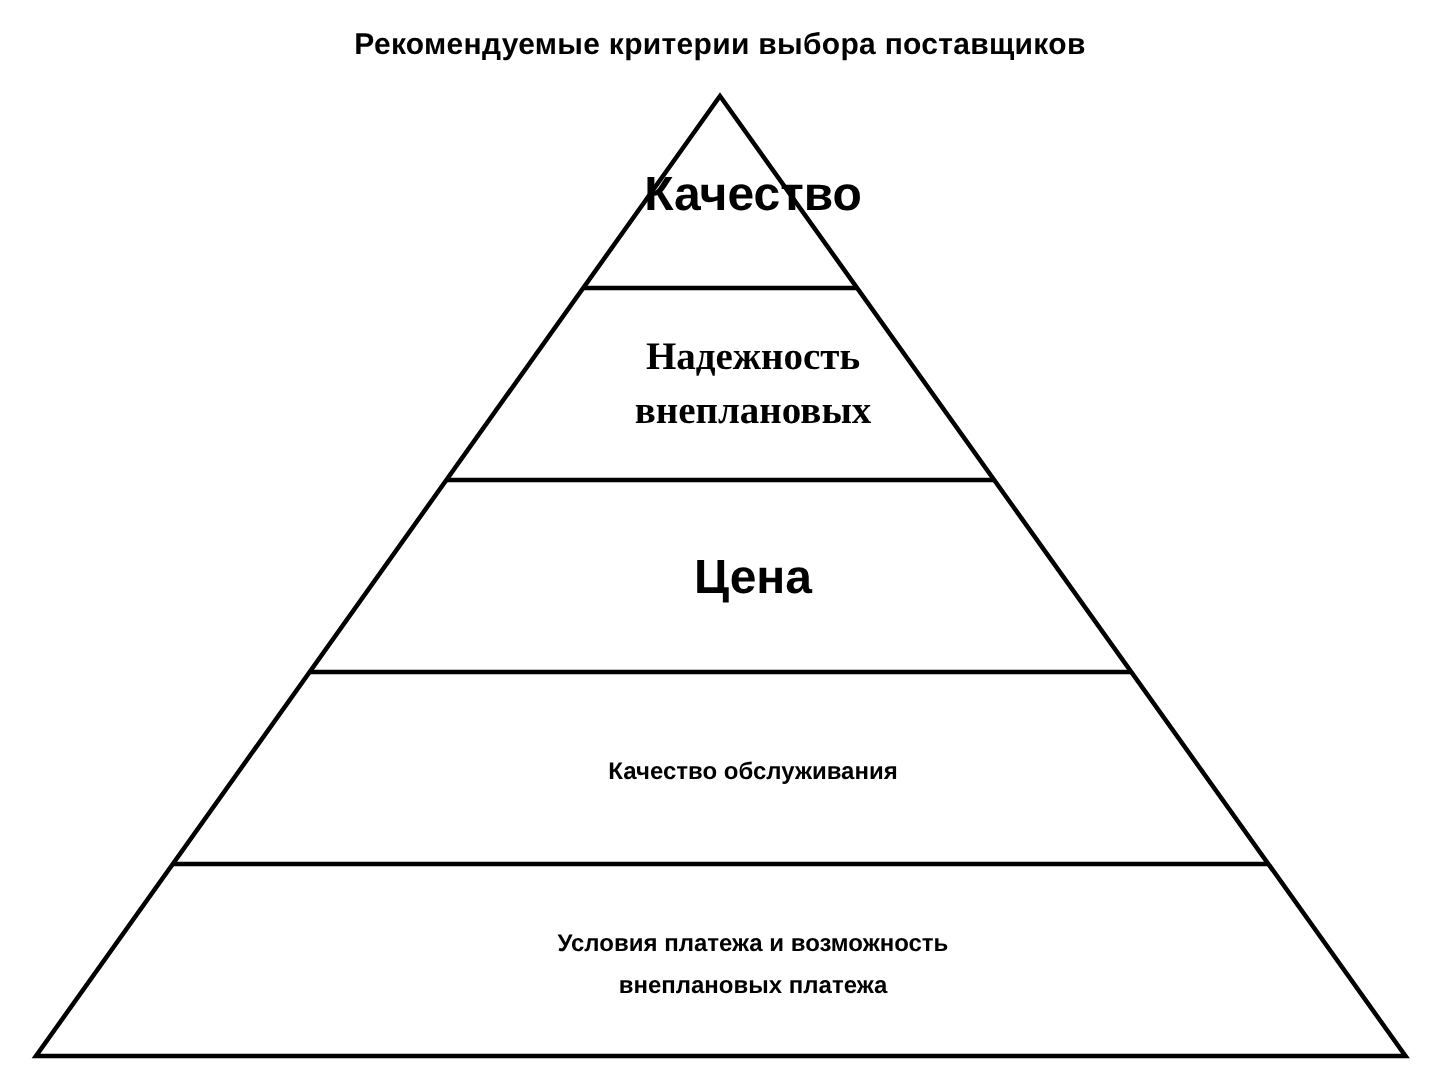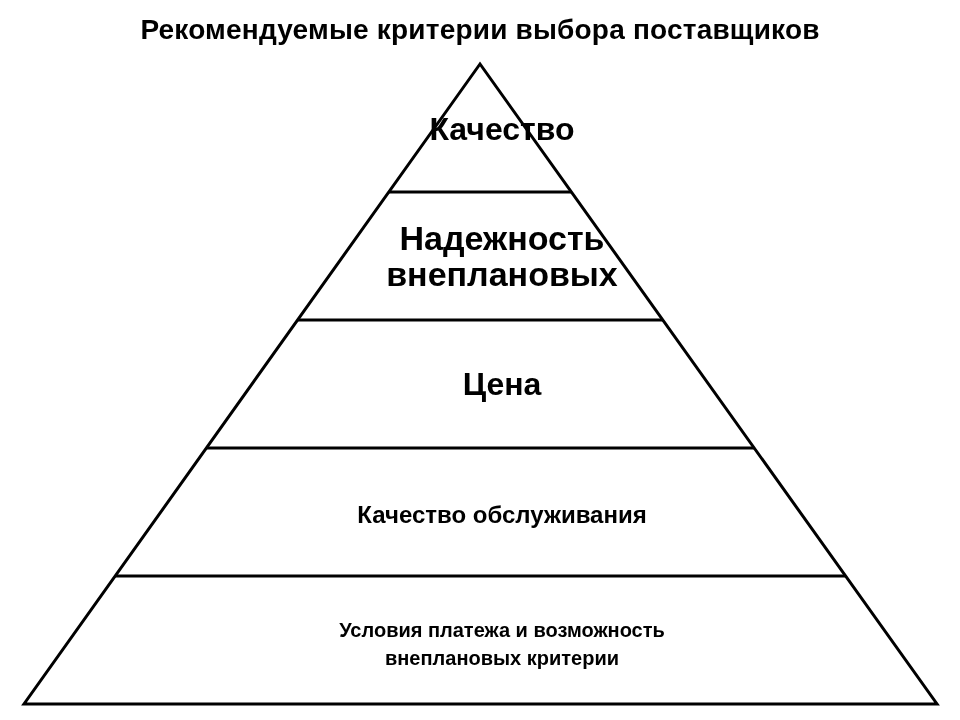--- a/index.html
+++ b/index.html
@@ -15,43 +15,43 @@
       font-family: "Liberation Sans", "DejaVu Sans", sans-serif;
       color: #000000;
     }
     .title {
       position: absolute;
       left: 0;
       top: 14px;
       width: 960px;
       text-align: center;
       font-weight: bold;
-      font-size: 28px;
+      font-size: 20px;
       letter-spacing: 0.2px;
       line-height: 32px;
     }
     svg.pyramid {
       position: absolute;
       left: 0;
       top: 0;
       width: 960px;
       height: 720px;
     }
     .label {
       position: absolute;
       left: 0;
       width: 960px;
       text-align: center;
       font-weight: bold;
     }
     .lvl-1 { top: 110px; font-size: 32px; line-height: 38px; }
-    .lvl-2 { top: 220px; font-size: 34px; line-height: 36px; }
+    .lvl-2 { top: 220px; font-size: 26px; line-height: 36px; font-family: Liberation Serif, serif; }
     .lvl-3 { top: 367px; font-size: 32px; line-height: 34px; }
-    .lvl-4 { top: 502px; font-size: 24px; line-height: 26px; }
-    .lvl-5 { top: 616px; font-size: 20px; line-height: 28px; }
+    .lvl-4 { top: 502px; font-size: 16px; line-height: 26px; }
+    .lvl-5 { top: 616px; font-size: 16px; line-height: 28px; }
     .label span { display: block; padding-left: 44px; }
   </style>
 </head>
 <body>
 
 <div class="title">Рекомендуемые критерии выбора поставщиков</div>
 
 <svg class="pyramid" viewBox="0 0 960 720" xmlns="http://www.w3.org/2000/svg">
   <polygon points="480,64 24,704 937,704" fill="#ffffff" stroke="#000000" stroke-width="3" stroke-linejoin="miter"></polygon>
   <line x1="389" y1="192" x2="571" y2="192" stroke="#000000" stroke-width="3"></line>
@@ -72,14 +72,14 @@
 <div class="label lvl-3">
   <span>Цена</span>
 </div>
 
 <div class="label lvl-4">
   <span>Качество обслуживания</span>
 </div>
 
 <div class="label lvl-5">
   <span>Условия платежа и возможность</span>
-  <span>внеплановых критерии</span>
+  <span>внеплановых платежа</span>
 </div>
 
 </body></html>

